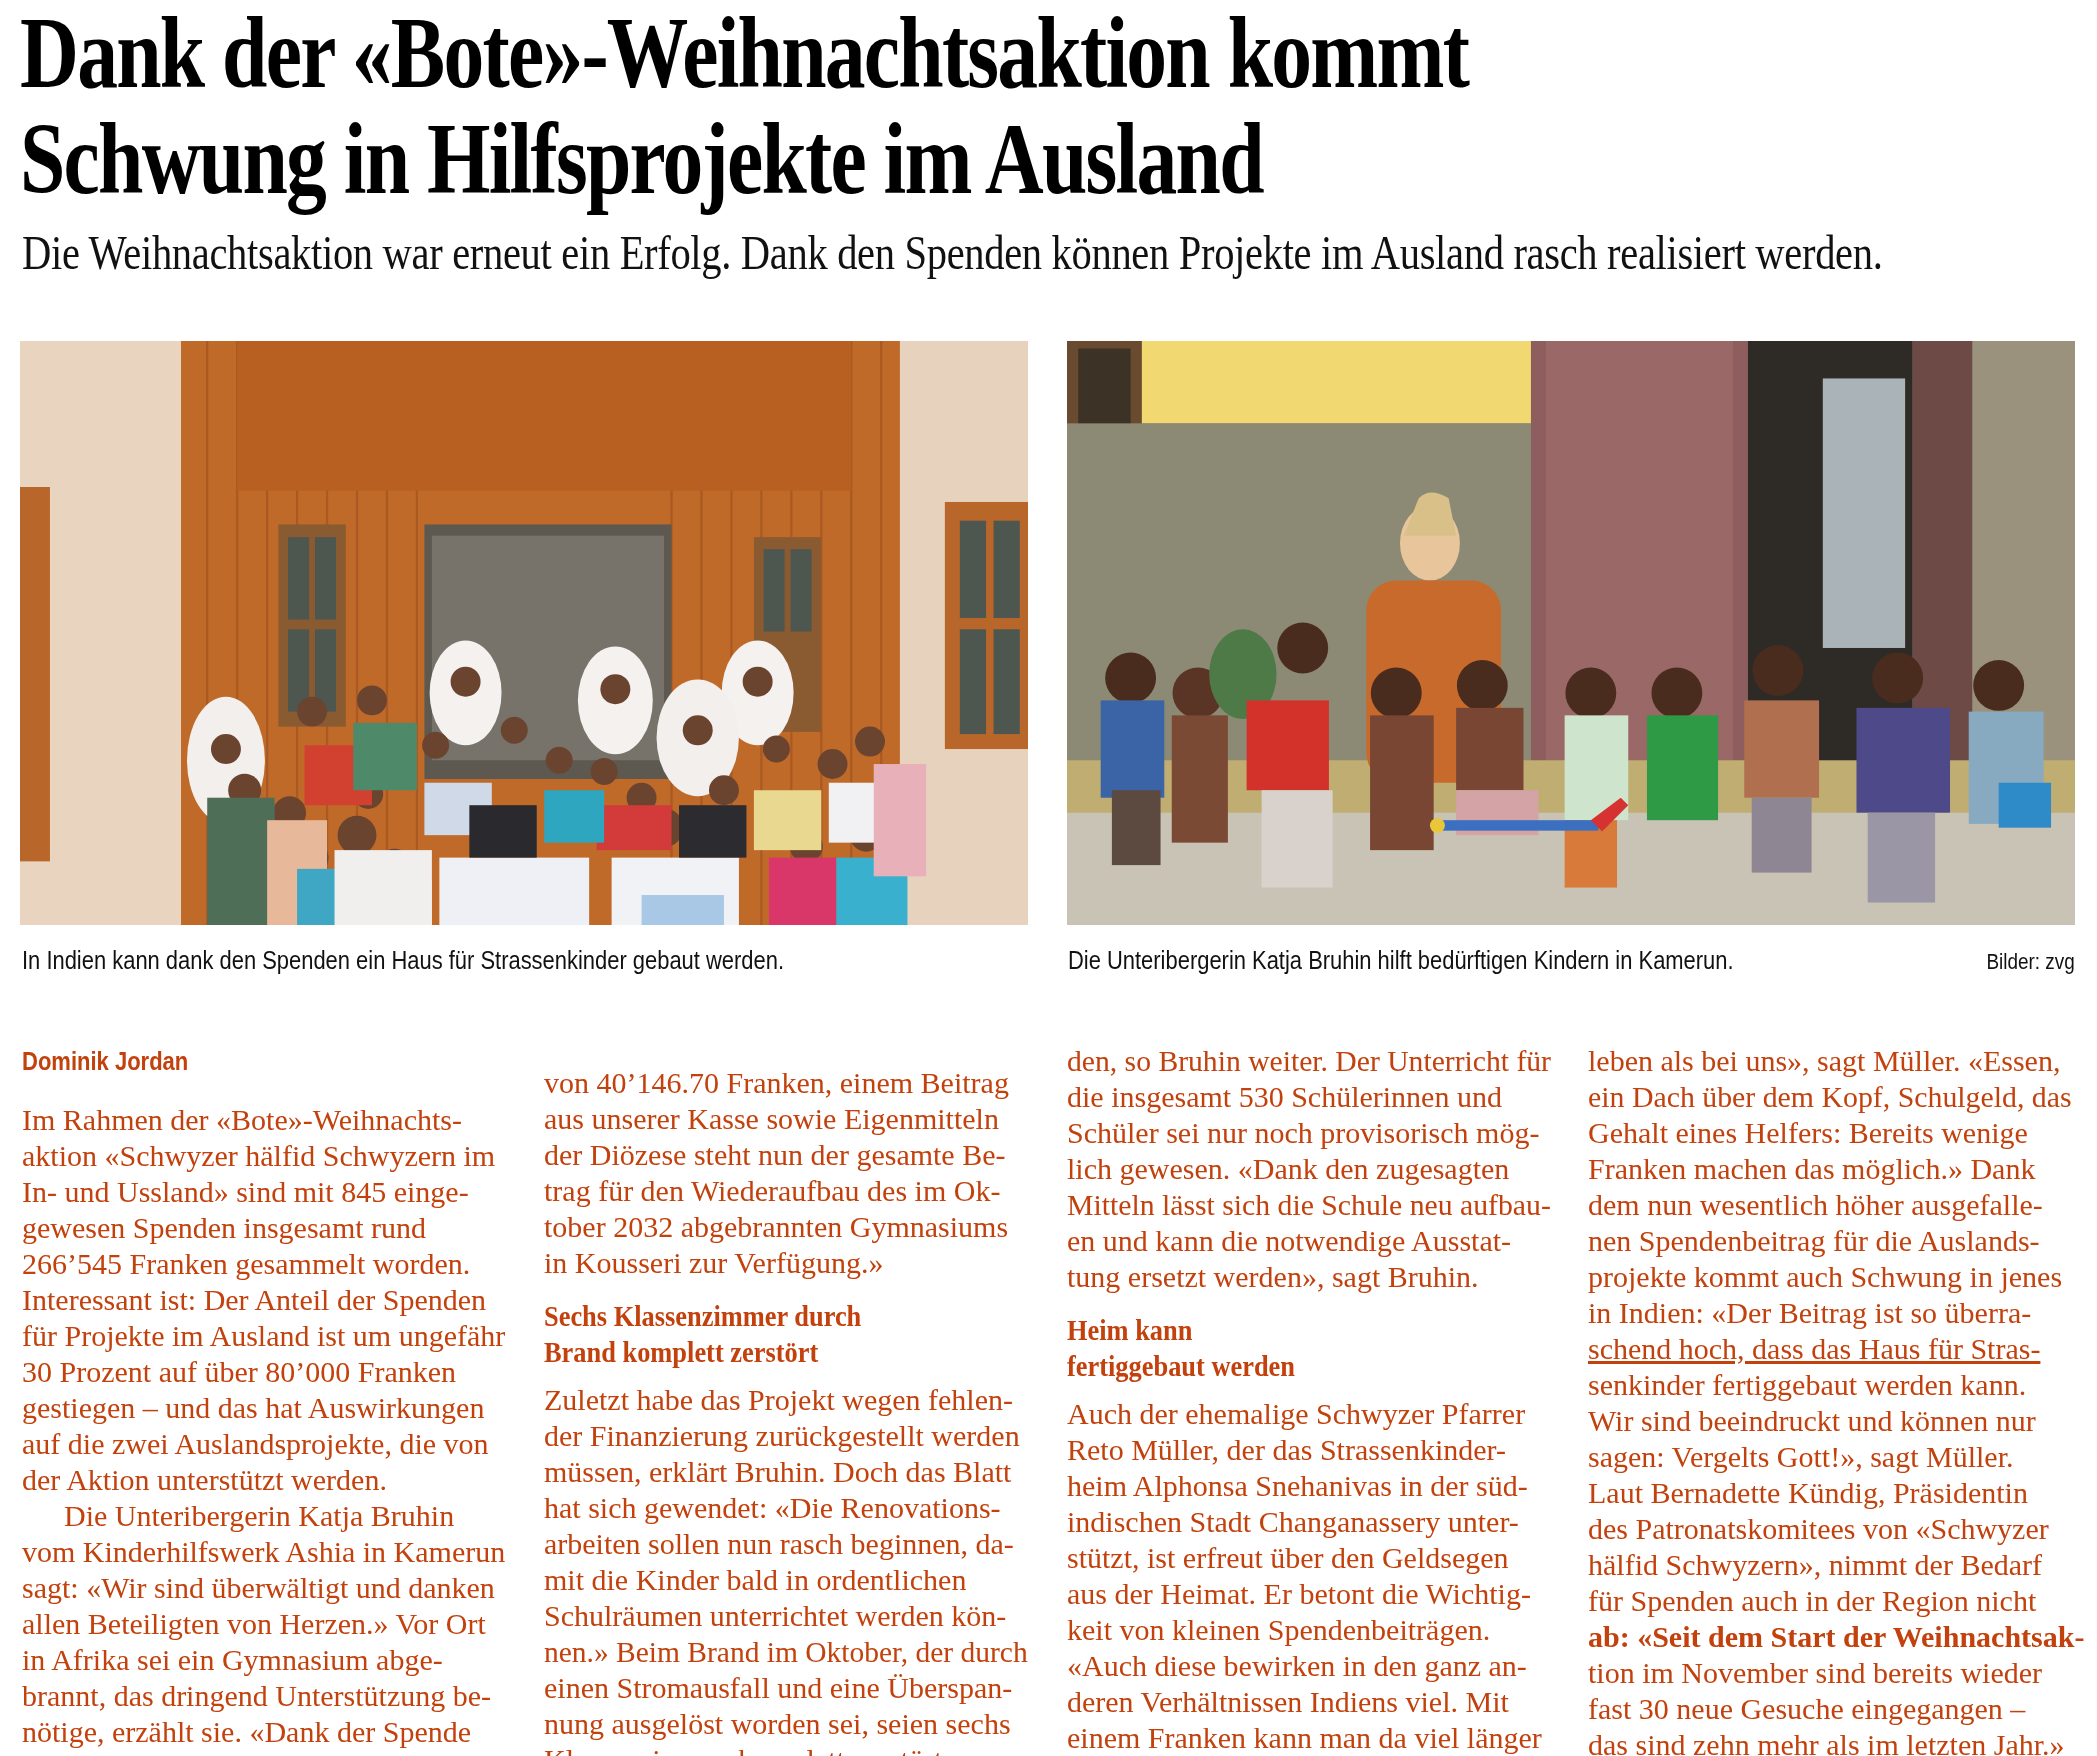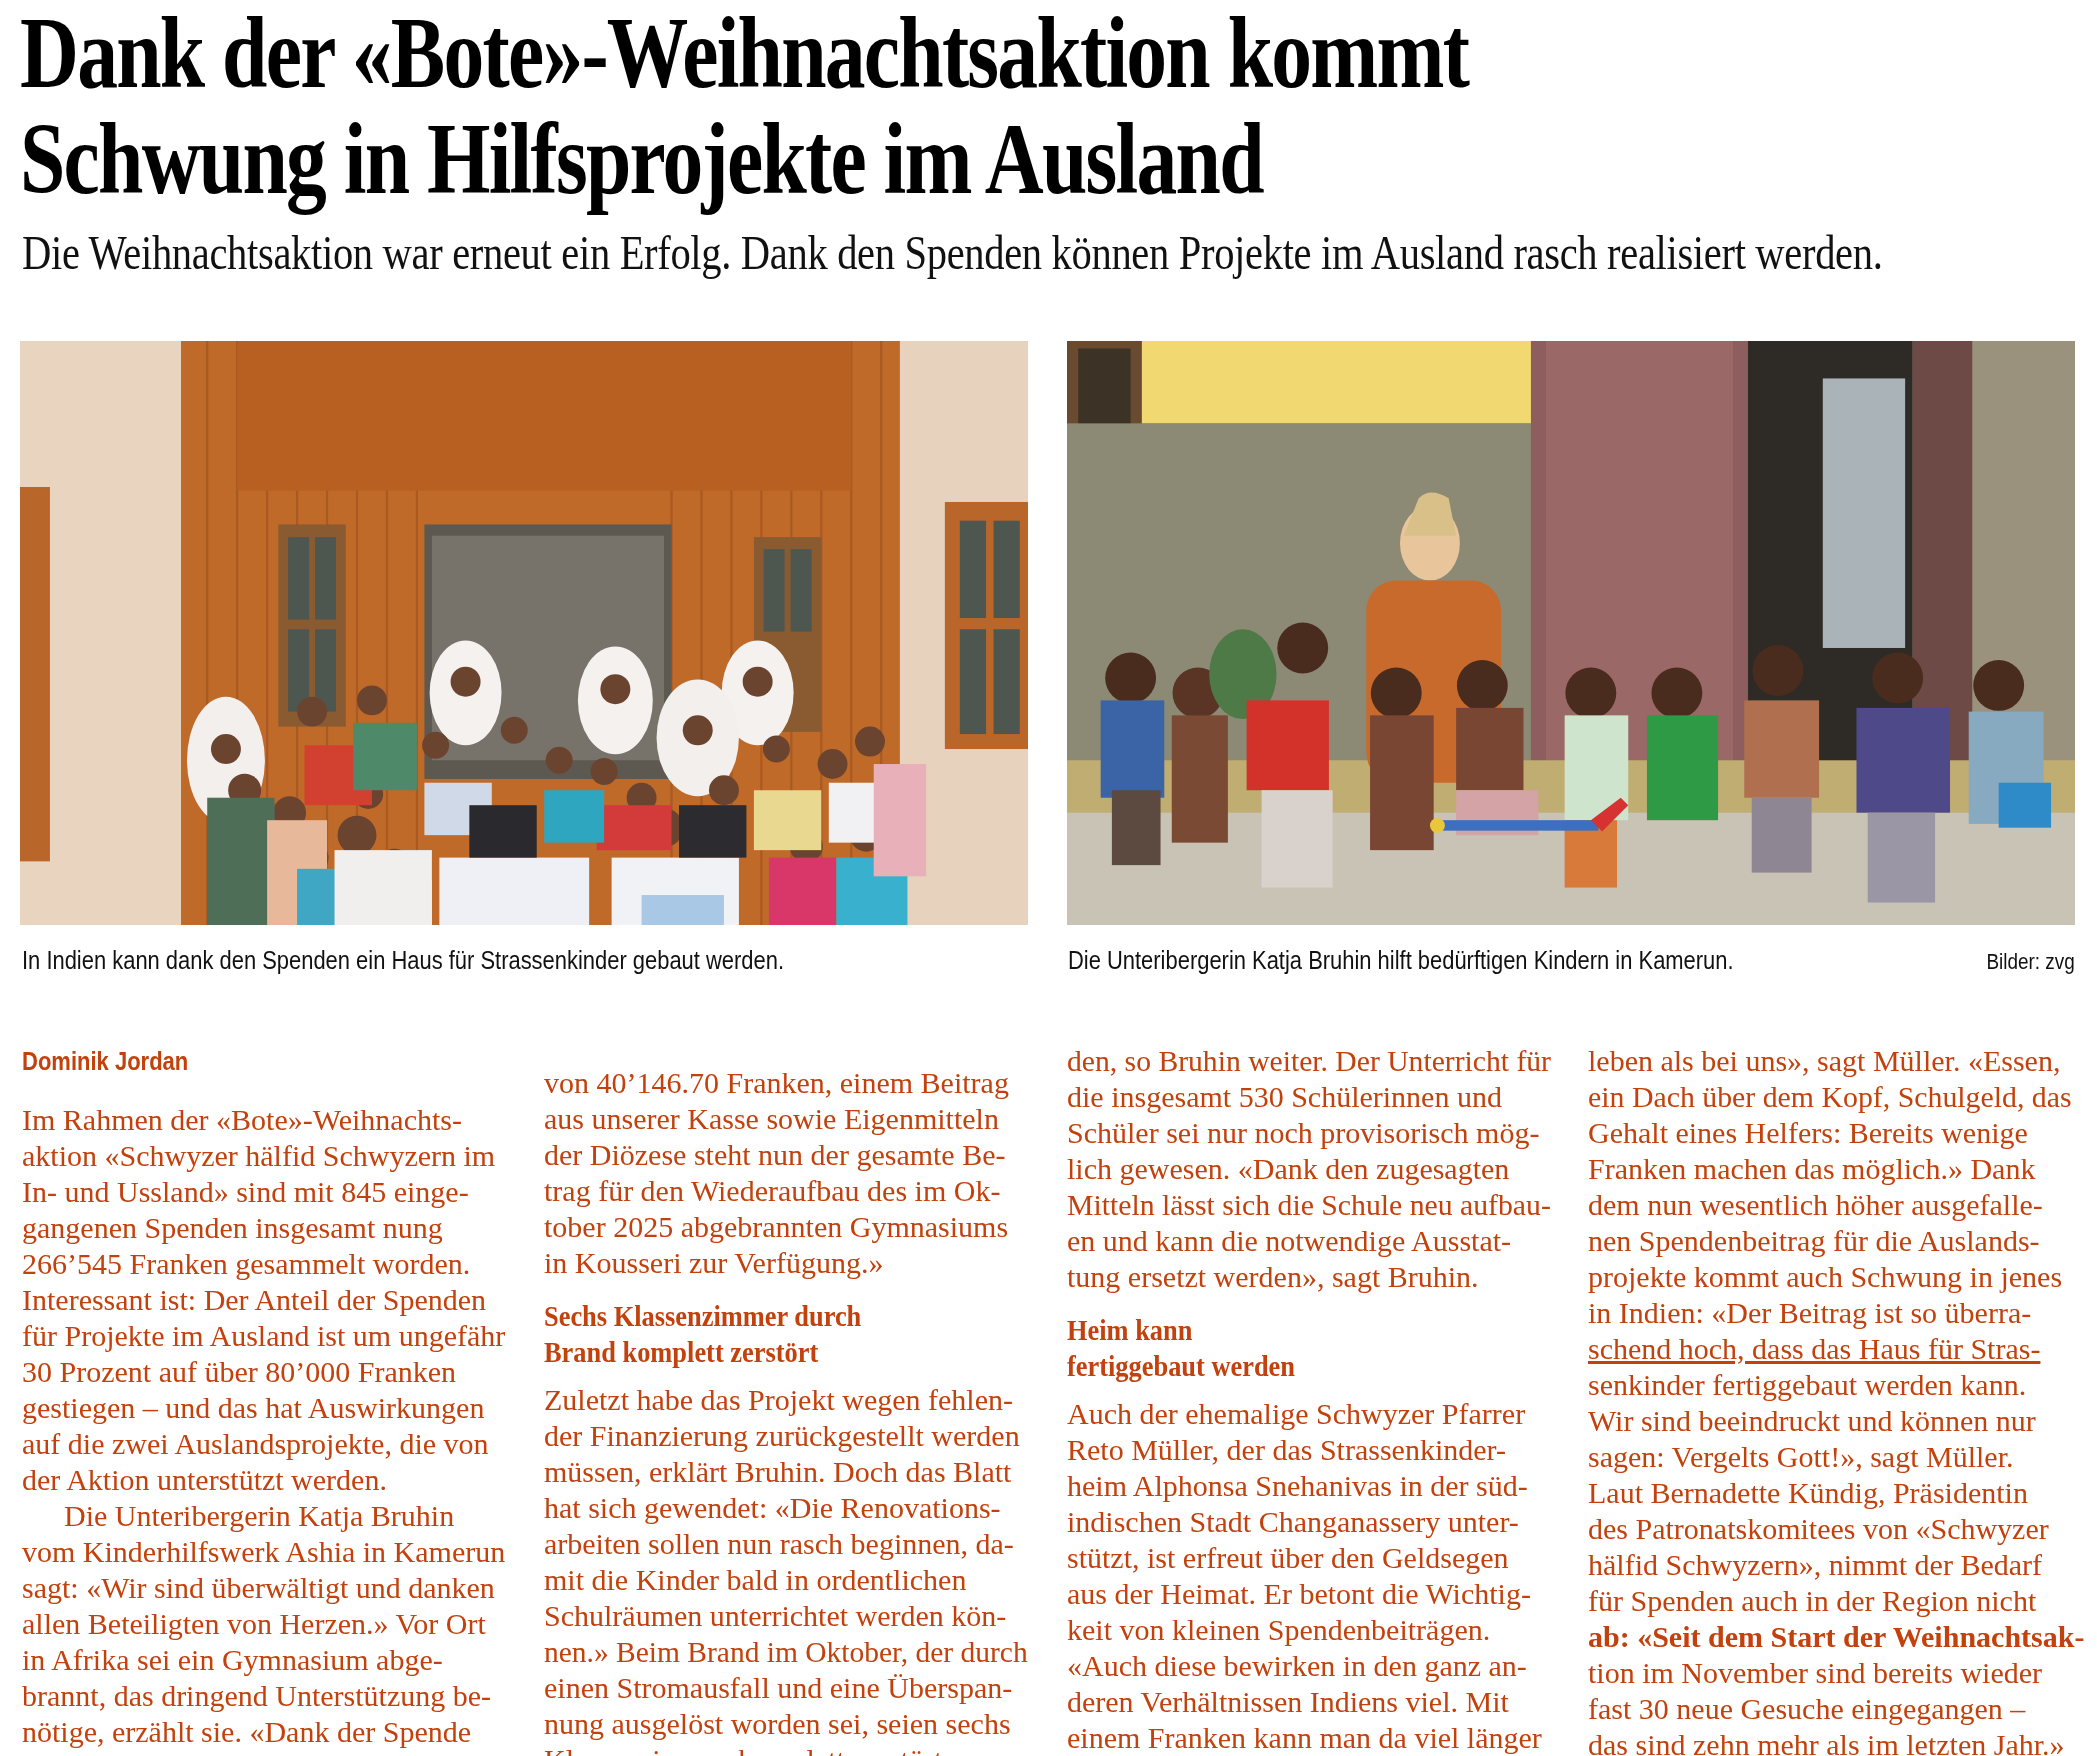--- a/index.html
+++ b/index.html
@@ -255,21 +255,21 @@
 </div>
 <div class="abs caption caption2">Die Unteribergerin Katja Bruhin hilft bedürftigen Kindern in Kamerun.</div>
 <div class="abs credit">Bilder: zvg</div>
 
 <div class="abs col col1">
   <div class="byline">Dominik Jordan</div>
   <div id="col1-lines">
     <span class="ln" style="transform: scaleX(1);">Im Rahmen der «Bote»-Weihnachts-</span>
     <span class="ln" style="transform: scaleX(1);">aktion «Schwyzer hälfid Schwyzern im</span>
     <span class="ln" style="transform: scaleX(1);">In- und Ussland» sind mit 845 einge-</span>
-    <span class="ln" style="transform: scaleX(1);">gangenen Spenden insgesamt nung</span>
+    <span class="ln" style="transform: scaleX(1);">gewesen Spenden insgesamt rund</span>
     <span class="ln" style="transform: scaleX(1);">266’545 Franken gesammelt worden.</span>
     <span class="ln" style="transform: scaleX(1);">Interessant ist: Der Anteil der Spenden</span>
     <span class="ln" style="transform: scaleX(1);">für Projekte im Ausland ist um ungefähr</span>
     <span class="ln" style="transform: scaleX(1);">30 Prozent auf über 80’000 Franken</span>
     <span class="ln" style="transform: scaleX(1);">gestiegen – und das hat Auswirkungen</span>
     <span class="ln" style="transform: scaleX(1);">auf die zwei Auslandsprojekte, die von</span>
     <span class="ln" style="transform: scaleX(1);">der Aktion unterstützt werden.</span>
     <span class="ln indent" style="transform: scaleX(1);">Die Unteribergerin Katja Bruhin</span>
     <span class="ln" style="transform: scaleX(1);">vom Kinderhilfswerk Ashia in Kamerun</span>
     <span class="ln" style="transform: scaleX(1);">sagt: «Wir sind überwältigt und danken</span>
@@ -278,21 +278,21 @@
     <span class="ln" style="transform: scaleX(1);">brannt, das dringend Unterstützung be-</span>
     <span class="ln" style="transform: scaleX(1);">nötige, erzählt sie. «Dank der Spende</span>
   </div>
 </div>
 
 <div class="abs col col2">
   <span class="ln" style="transform: scaleX(1);">von 40’146.70 Franken, einem Beitrag</span>
   <span class="ln" style="transform: scaleX(1);">aus unserer Kasse sowie Eigenmitteln</span>
   <span class="ln" style="transform: scaleX(1);">der Diözese steht nun der gesamte Be-</span>
   <span class="ln" style="transform: scaleX(1);">trag für den Wiederaufbau des im Ok-</span>
-  <span class="ln" style="transform: scaleX(1);">tober 2025 abgebrannten Gymnasiums</span>
+  <span class="ln" style="transform: scaleX(1);">tober 2032 abgebrannten Gymnasiums</span>
   <span class="ln" style="transform: scaleX(1);">in Kousseri zur Verfügung.»</span>
   <h2 class="subheading">
     <span class="hl">Sechs Klassenzimmer durch</span>
     <span class="hl">Brand komplett zerstört</span>
   </h2>
   <span class="ln" style="transform: scaleX(1);">Zuletzt habe das Projekt wegen fehlen-</span>
   <span class="ln" style="transform: scaleX(1);">der Finanzierung zurückgestellt werden</span>
   <span class="ln" style="transform: scaleX(1);">müssen, erklärt Bruhin. Doch das Blatt</span>
   <span class="ln" style="transform: scaleX(1);">hat sich gewendet: «Die Renovations-</span>
   <span class="ln" style="transform: scaleX(1);">arbeiten sollen nun rasch beginnen, da-</span>

